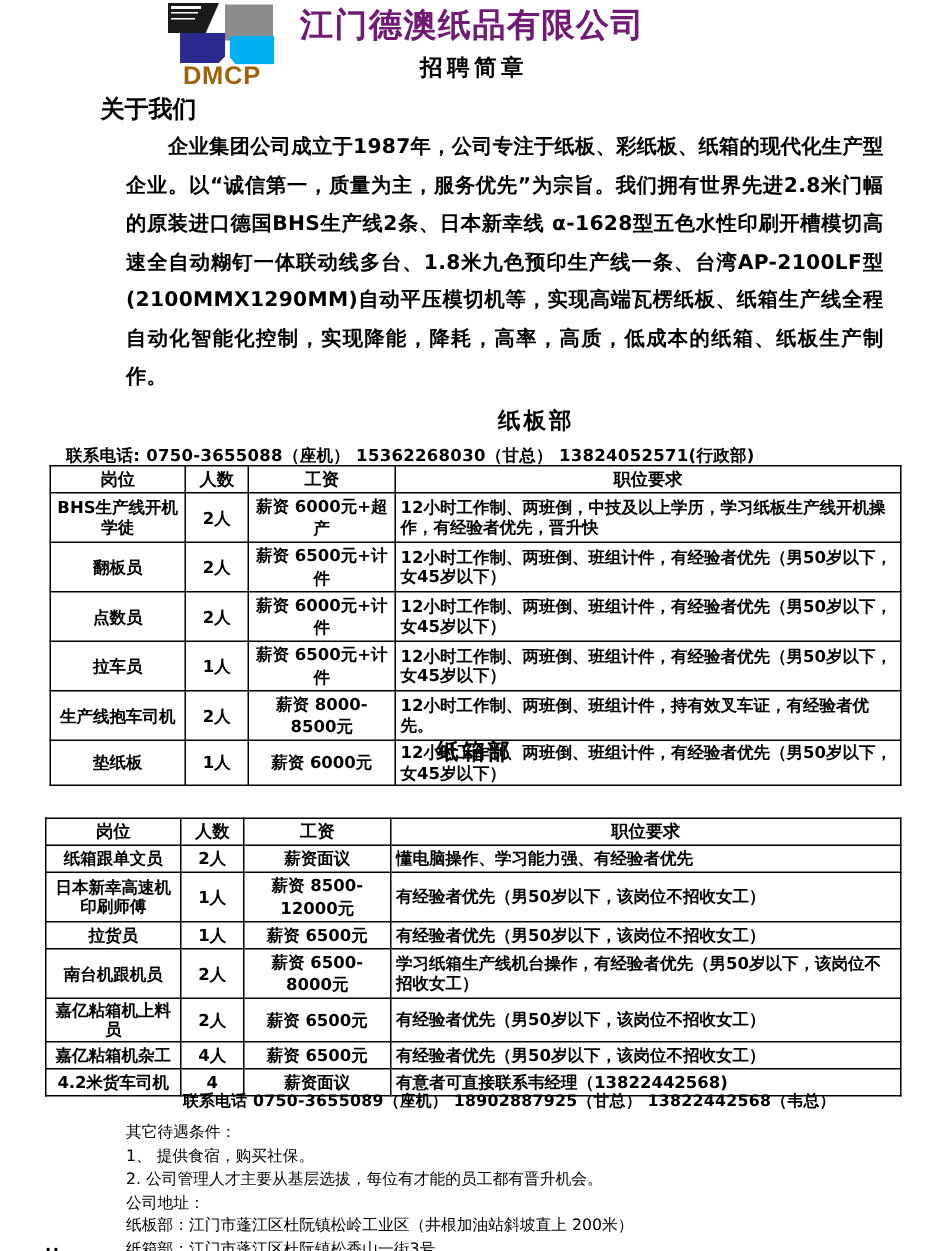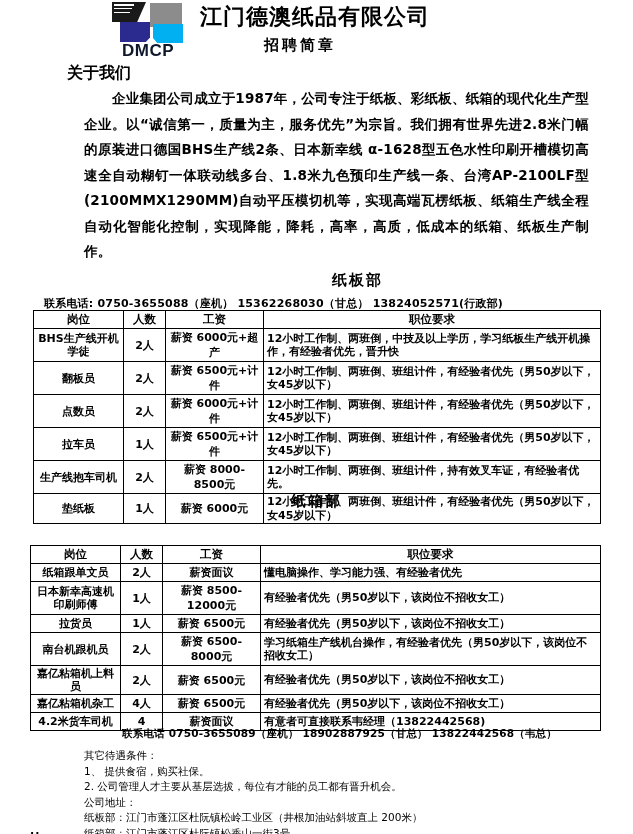--- a/index.html
+++ b/index.html
@@ -77,36 +77,36 @@
   }
   .logo-text {
     position: absolute;
     left: 0px;
     top: 40px;
     width: 80px;
     text-align: center;
     font-family: "Liberation Sans", sans-serif;
     font-size: 17px;
     font-weight: 700;
-    color: #0f172a;
+    color: #a16207;
     letter-spacing: 0.5px;
   }
   .company-name {
     position: absolute;
     left: 200px;
     top: 2px;
     font-size: 22px;
     font-weight: 700;
     letter-spacing: 1px;
-    color: #000000;
+    color: #701a75;
     white-space: nowrap;
   }
   .doc-subtitle {
     position: absolute;
-    left: 264px;
+    left: 280px;
     top: 36px;
     font-size: 15px;
     font-weight: 700;
     letter-spacing: 3px;
     color: #000;
     white-space: nowrap;
   }
 
   
   .about-heading {

